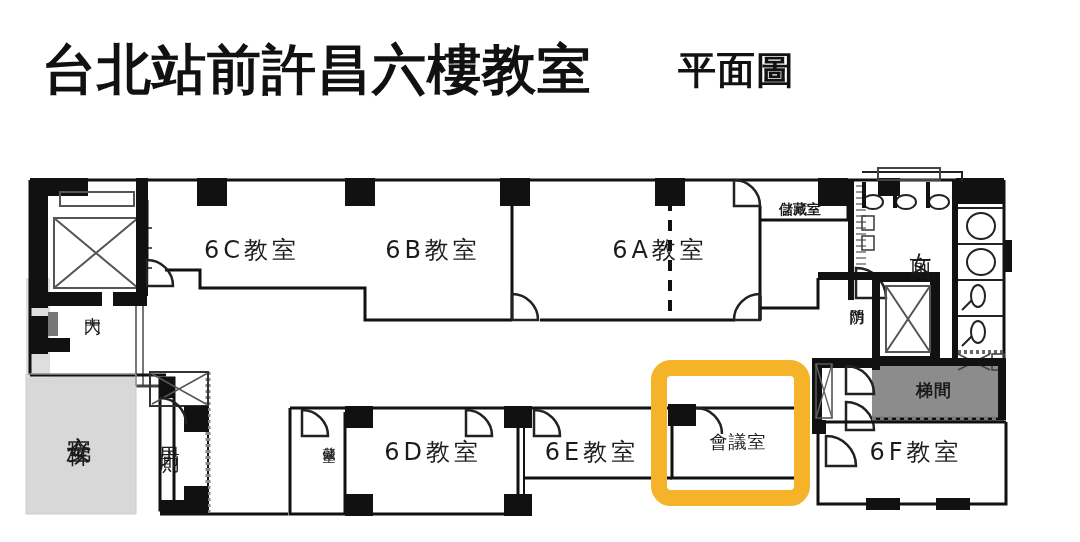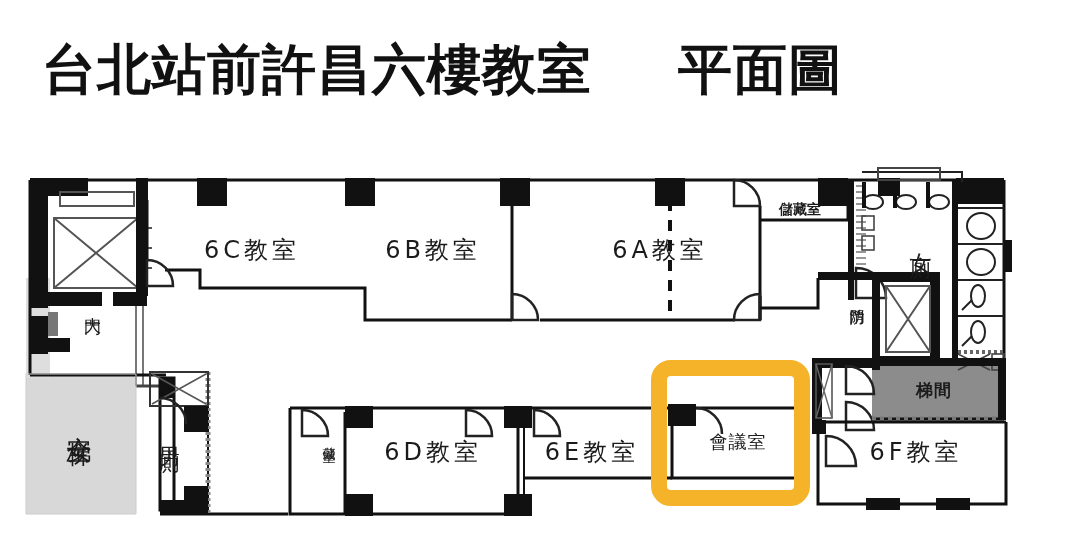--- a/index.html
+++ b/index.html
@@ -33,21 +33,21 @@
   }
   .title-main {
     font-size: 54px;
     font-weight: bold;
     letter-spacing: 1px;
     color: #111111;
     line-height: 1;
     white-space: nowrap;
   }
   .title-sub {
-    font-size: 54px;
+    font-size: 38px;
     font-weight: bold;
     letter-spacing: 1px;
     color: #111111;
     line-height: 1;
     white-space: nowrap;
     margin-left: 86px;
   }
   #plan-wrap {
     position: absolute;
     left: 0;

